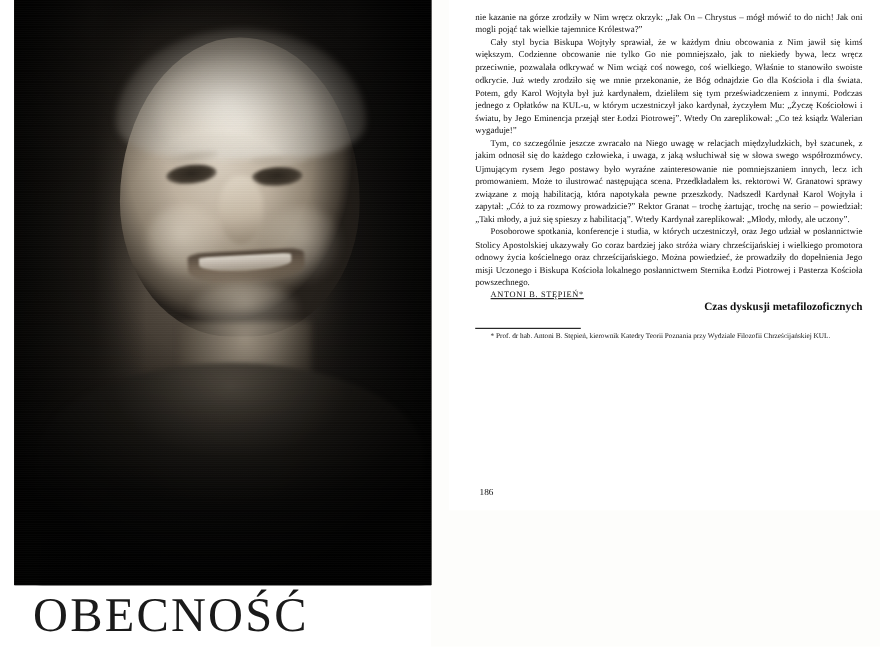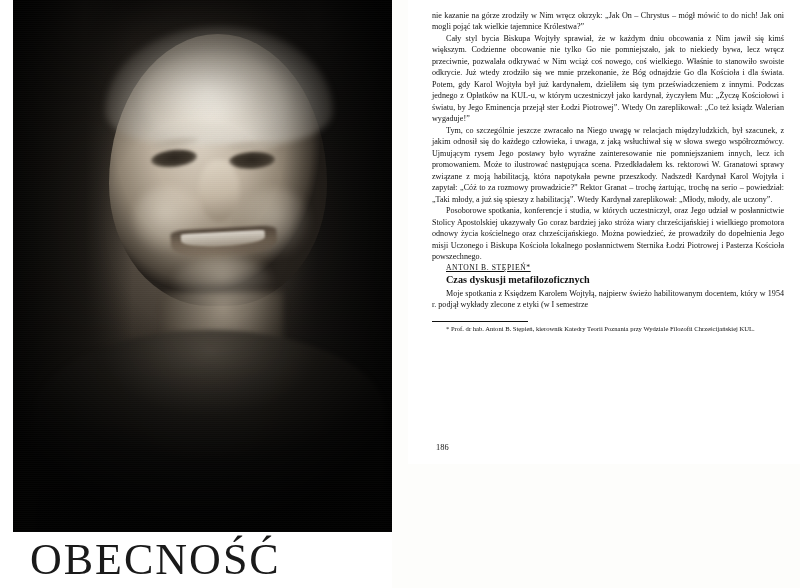--- a/index.html
+++ b/index.html
@@ -224,21 +224,21 @@
   .author {
     margin-top: 16px;
     font-size: 7.6px;
     letter-spacing: 0.6px;
     text-indent: 0;
     text-decoration: underline;
   }
   .article-title {
     margin-top: 26px;
     margin-bottom: 16px;
-    text-align: left;
+    text-align: right;
     font-size: 10.2px;
     font-weight: bold;
     text-indent: 0;
   }
   .footnote-rule {
     width: 96px;
     height: 1px;
     background: #111;
     margin: 10px 0 3px 0;
   }
@@ -291,21 +291,20 @@
     <div class="text-col">
       <p class="no-indent">nie kazanie na górze zrodziły w Nim wręcz okrzyk: „Jak On – Chrystus – mógł mówić to do nich! Jak oni mogli pojąć tak wielkie tajemnice Królestwa?”</p>
       <p>Cały styl bycia Biskupa Wojtyły sprawiał, że w każdym dniu obcowania z Nim jawił się kimś większym. Codzienne obcowanie nie tylko Go nie pomniejszało, jak to niekiedy bywa, lecz wręcz przeciwnie, pozwalała odkrywać w Nim wciąż coś nowego, coś wielkiego. Właśnie to stanowiło swoiste odkrycie. Już wtedy zrodziło się we mnie przekonanie, że Bóg odnajdzie Go dla Kościoła i dla świata. Potem, gdy Karol Wojtyła był już kardynałem, dzieliłem się tym przeświadczeniem z innymi. Podczas jednego z Opłatków na KUL-u, w którym uczestniczył jako kardynał, życzyłem Mu: „Życzę Kościołowi i światu, by Jego Eminencja przejął ster Łodzi Piotrowej”. Wtedy On zareplikował: „Co też ksiądz Walerian wygaduje!”</p>
       <p>Tym, co szczególnie jeszcze zwracało na Niego uwagę w relacjach międzyludzkich, był szacunek, z jakim odnosił się do każdego człowieka, i uwaga, z jaką wsłuchiwał się w słowa swego współrozmówcy. Ujmującym rysem Jego postawy było wyraźne zainteresowanie nie pomniejszaniem innych, lecz ich promowaniem. Może to ilustrować następująca scena. Przedkładałem ks. rektorowi W. Granatowi sprawy związane z moją habilitacją, która napotykała pewne przeszkody. Nadszedł Kardynał Karol Wojtyła i zapytał: „Cóż to za rozmowy prowadzicie?” Rektor Granat – trochę żartując, trochę na serio – powiedział: „Taki młody, a już się spieszy z habilitacją”. Wtedy Kardynał zareplikował: „Młody, młody, ale uczony”.</p>
       <p>Posoborowe spotkania, konferencje i studia, w których uczestniczył, oraz Jego udział w posłannictwie Stolicy Apostolskiej ukazywały Go coraz bardziej jako stróża wiary chrześcijańskiej i wielkiego promotora odnowy życia kościelnego oraz chrześcijańskiego. Można powiedzieć, że prowadziły do dopełnienia Jego misji Uczonego i Biskupa Kościoła lokalnego posłannictwem Sternika Łodzi Piotrowej i Pasterza Kościoła powszechnego.</p>
 
       <p class="author">ANTONI B. STĘPIEŃ*</p>
 
       <p class="article-title">Czas dyskusji metafilozoficznych</p>
 
-      <p>Moje spotkania z Księdzem Karolem Wojtyłą, najpierw świeżo habilitowanym docentem, który w 1954 r. podjął wykłady zlecone z etyki (w I semestrze</p>
 
       <div class="footnote-rule"></div>
       <p class="footnote">* Prof. dr hab. Antoni B. Stępień, kierownik Katedry Teorii Poznania przy Wydziale Filozofii Chrześcijańskiej KUL.</p>
     </div>
     <div class="folio">186</div>
   </div>
 
 </div>
 
 </body></html>

